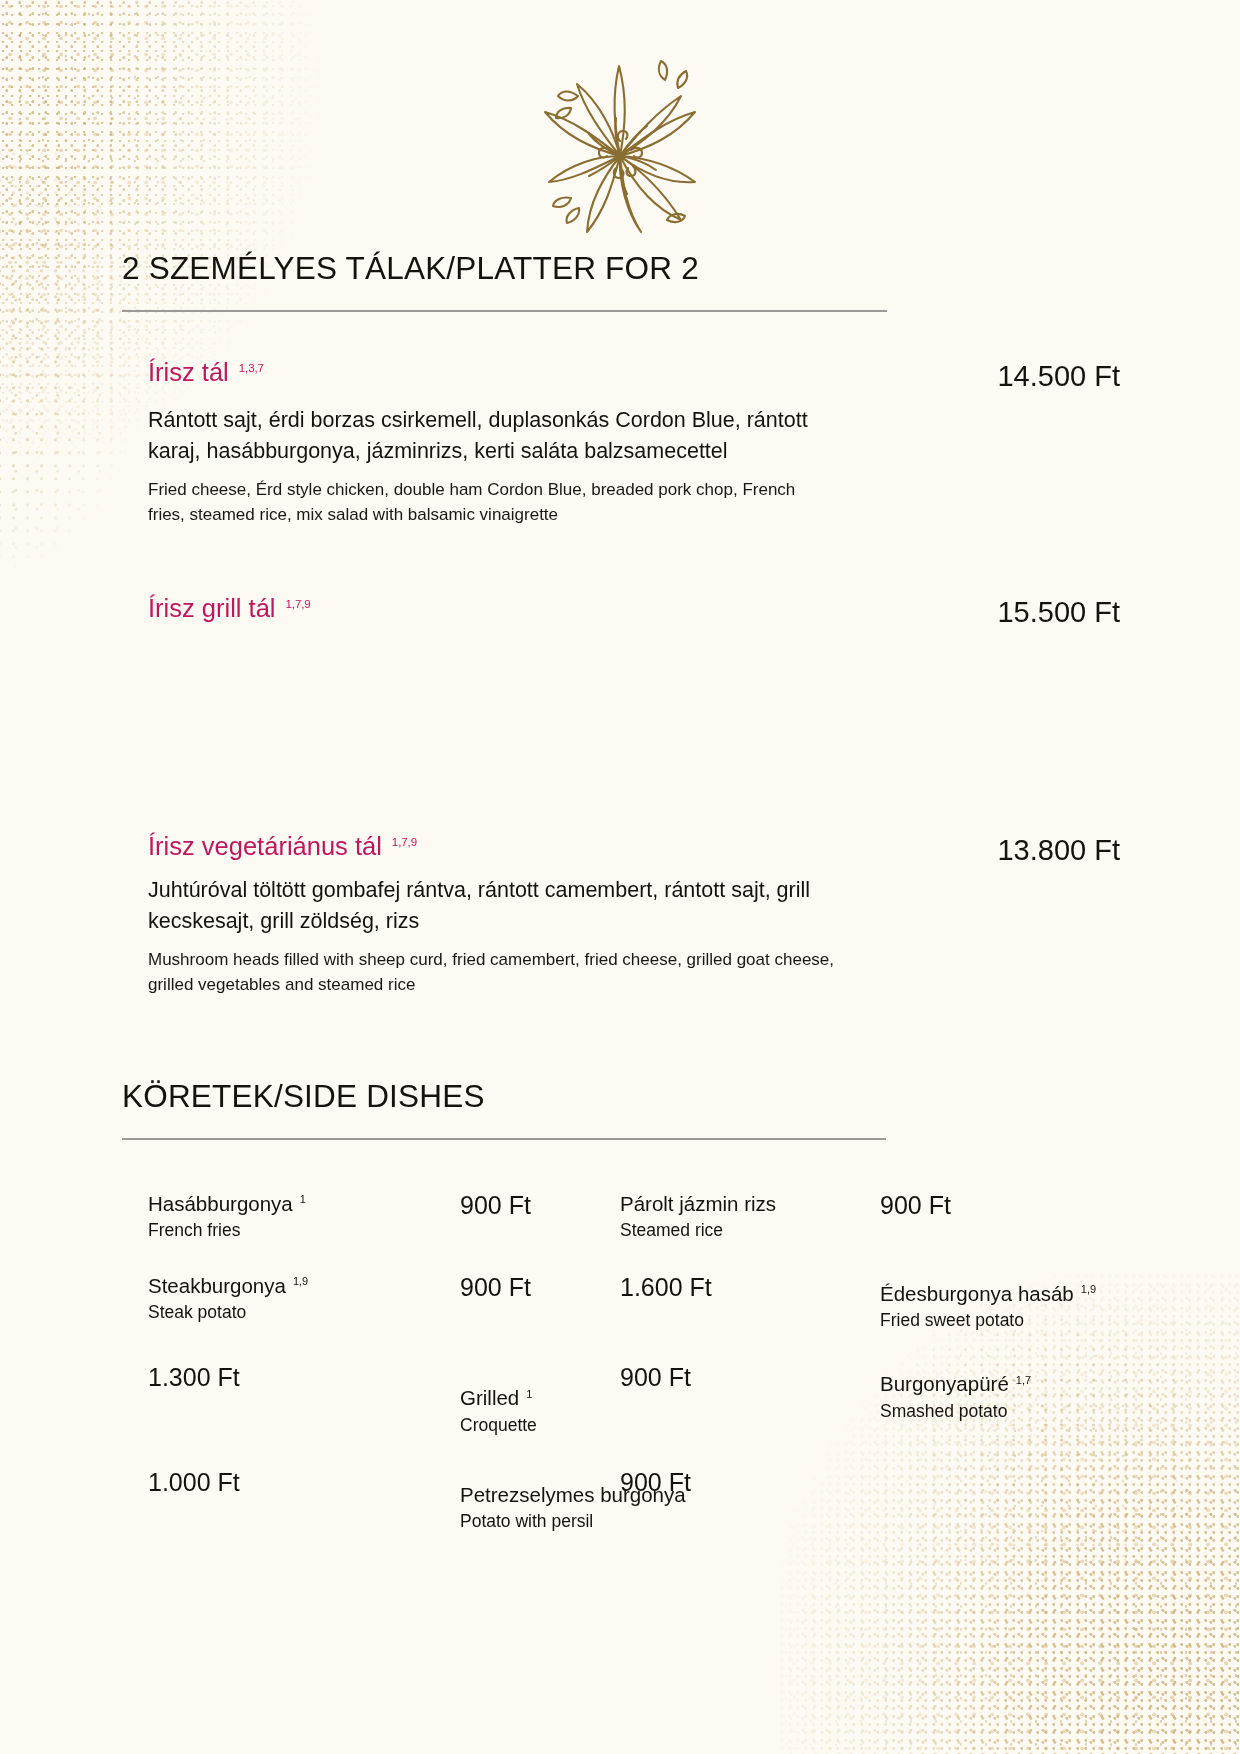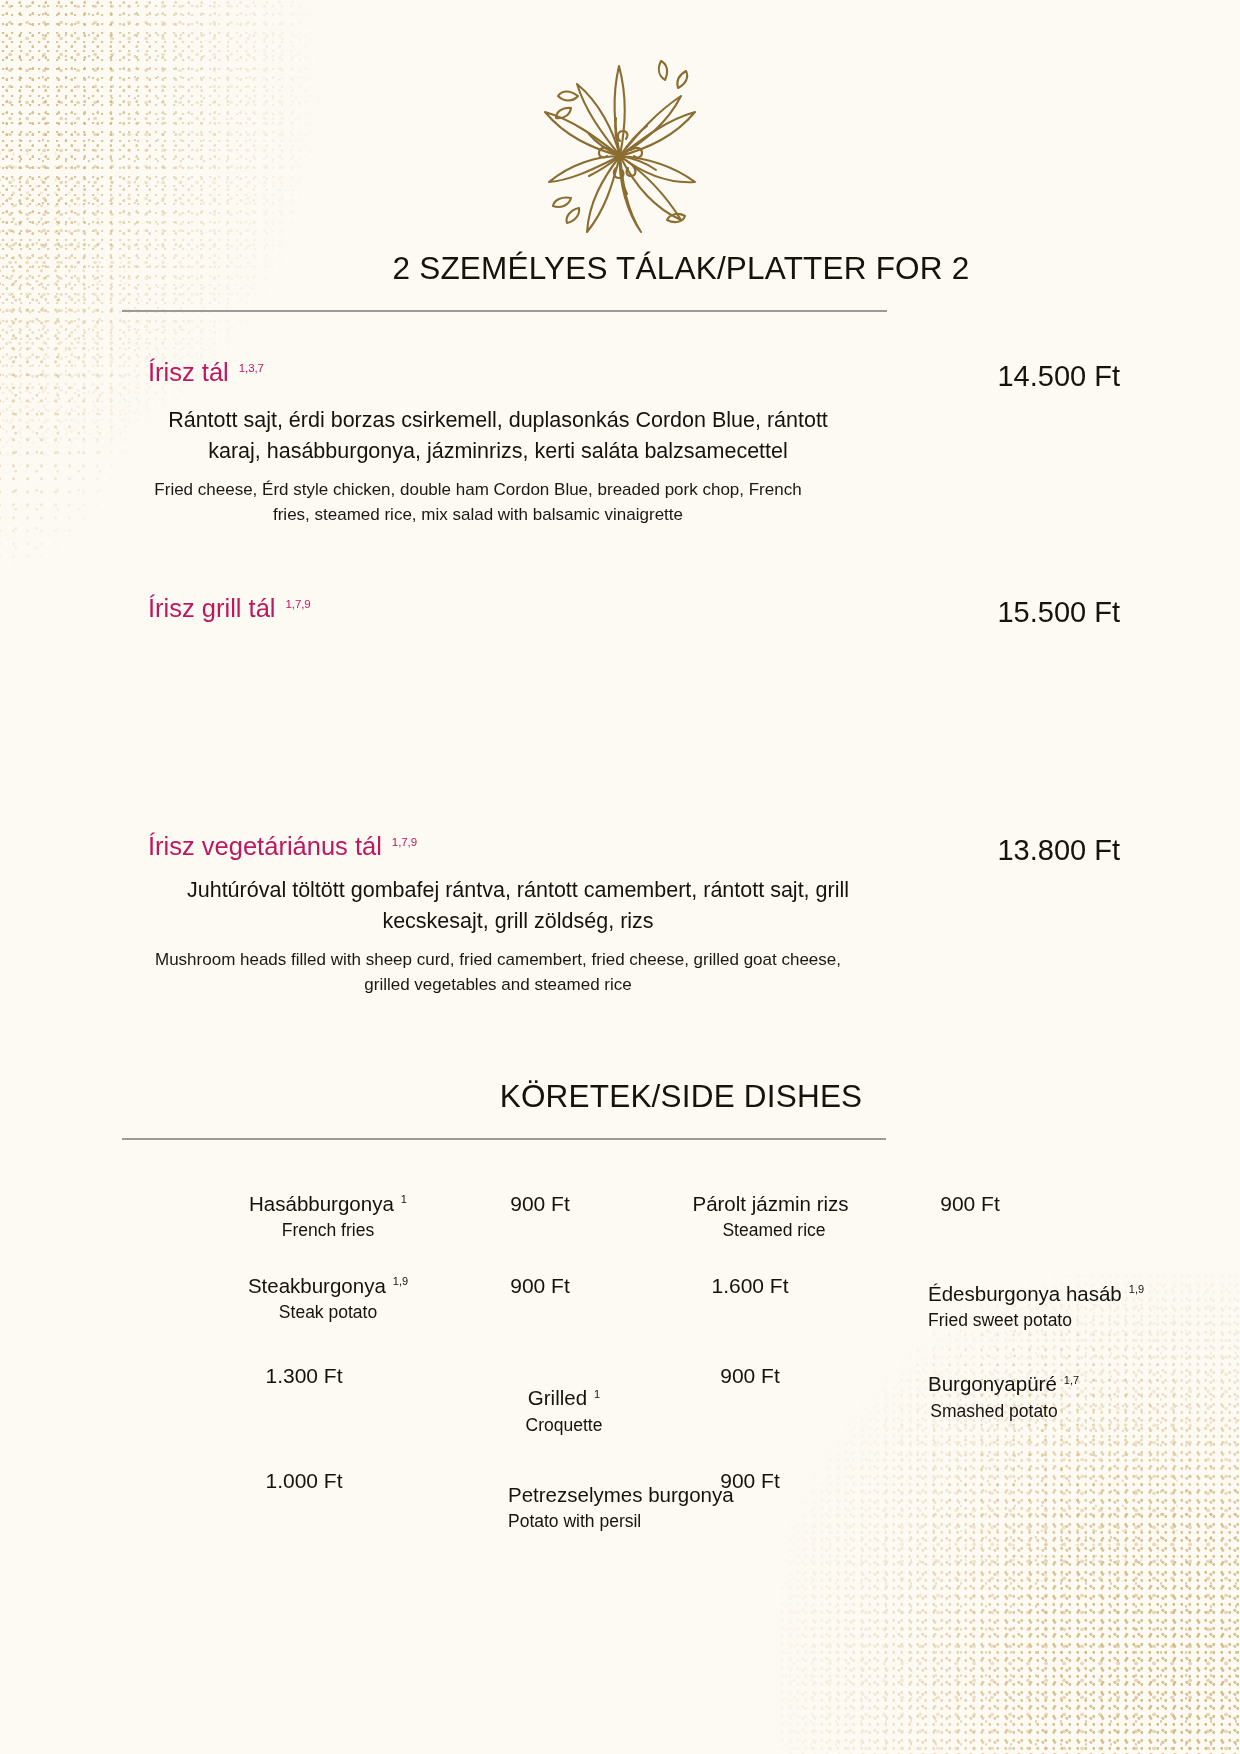--- a/index.html
+++ b/index.html
@@ -73,21 +73,20 @@
     mask-image: radial-gradient(ellipse 70% 70% at 60% 55%, #000 0%, rgba(0,0,0,.5) 50%, transparent 88%);
   }
 
   
   .page {
     position: relative;
     z-index: 2;
     width: 1240px;
     height: 1754px;
     box-sizing: border-box;
-    text-align: center;
   }
 
   .logo-wrap {
     position: absolute;
     top: 52px;
     left: 0;
     right: 0;
     display: flex;
     justify-content: center;
   }
@@ -167,40 +166,39 @@
   .sides {
     position: absolute;
     left: 148px;
     right: 110px;
     display: grid;
     grid-template-columns: 312px 160px 260px 180px;
     row-gap: 0;
   }
   .side-cell-name {
     padding-bottom: 33px;
-    margin-left: 48px;
   }
   .side-hu {
     font-size: 20.5px;
     line-height: 1.18;
     white-space: nowrap;
   }
   .side-hu sup {
     font-size: 11px;
     vertical-align: super;
     margin-left: 7px;
   }
   .side-en {
     font-size: 17.5px;
     line-height: 1.2;
     margin-top: 4px;
     white-space: nowrap;
   }
   .side-price {
-    font-size: 21px;
+    font-size: 25px;
     line-height: 1.1;
     white-space: nowrap;
     padding-bottom: 33px;
   }
   .side-price.nudge-a { padding-top: 0px; }
 </style>
 </head>
 <body>
 
 <div class="glitter glitter-tl"></div>

